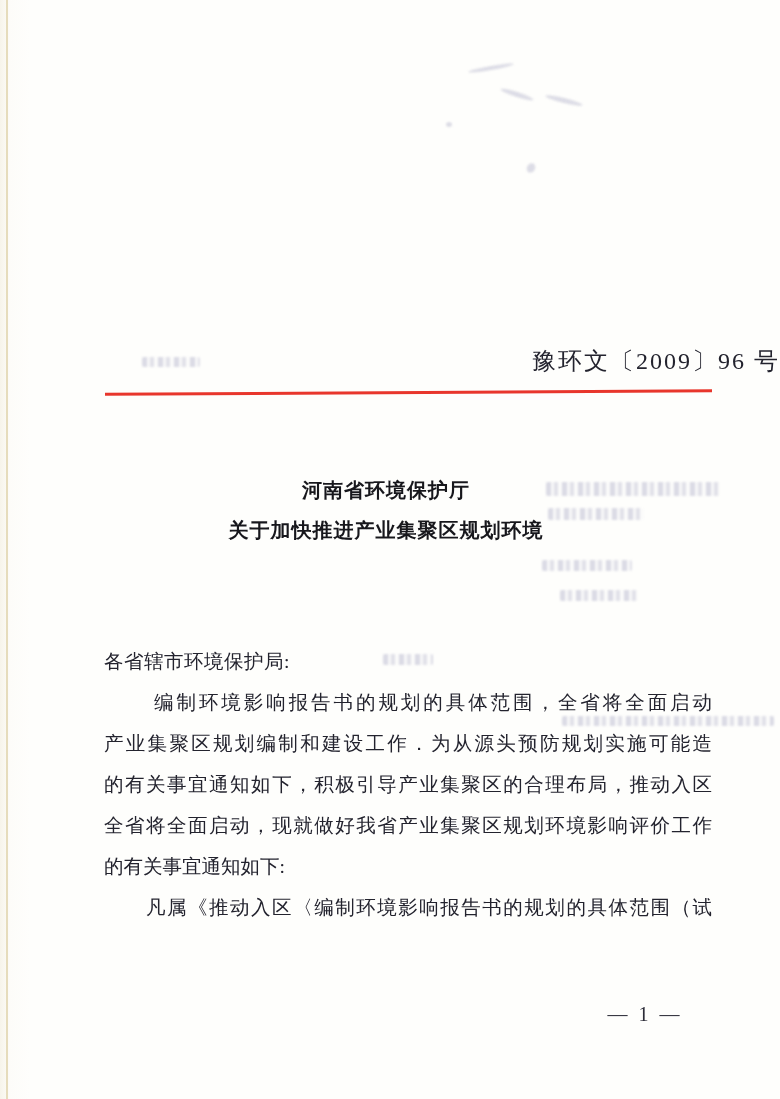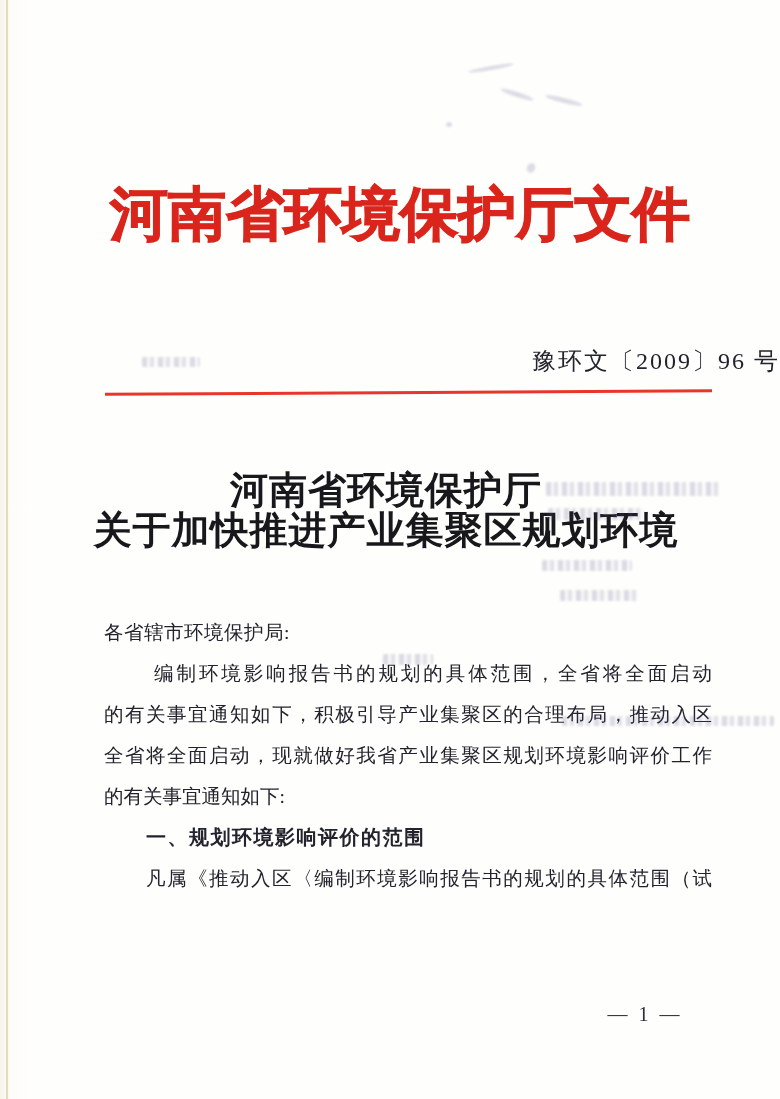--- a/index.html
+++ b/index.html
@@ -40,27 +40,27 @@
   .red-rule{
     position:absolute;left:105px;top:391px;width:607px;height:3px;
     background:var(--rule-red,#e8362c);
     transform:rotate(-0.35deg);
   }
   
   .doc-title{
     position:absolute;left:0;top:470px;width:772px;
     text-align:center;
     font-weight:bold;color:#17171c;
-    font-size:38px;line-height:40px;
+    font-size:20px;line-height:40px;
     font-family:"Liberation Serif","DejaVu Serif",serif;
     letter-spacing:1px;
   }
   
   .body-block{
-    position:absolute;left:104px;top:612px;width:608px;
+    position:absolute;left:104px;top:641px;width:608px;
     color:var(--ink,#23232e);
     font-size:19.5px;
   }
   .line{height:41px;line-height:41px;white-space:nowrap;}
   .jline{
     white-space:normal;
     text-align:justify;text-align-last:justify;
     -moz-text-align-last:justify;
   }
   .indent1{padding-left:50px;}
@@ -91,38 +91,37 @@
     filter:blur(1.2px);border-radius:50%;
   }
 </style>
 </head>
 <body>
 
 <div class="page">
 
   <div class="edge-line artifact"></div>
 
-  <div class="red-header">河南省环境保护厅文件</div>
 
   <div class="doc-number">豫环文〔2009〕96 号</div>
 
   <div class="red-rule"></div>
 
   <div class="doc-title">
     <div>河南省环境保护厅</div>
     <div>关于加快推进产业集聚区规划环境</div>
   </div>
 
   <div class="body-block">
     <div class="line salutation">各省辖市环境保护局:</div>
     <div class="line jline indent1">编制环境影响报告书的规划的具体范围，全省将全面启动</div>
+    <div class="line jline">产业集聚区规划编制和建设工作．为从源头预防规划实施可能造</div>
     <div class="line jline">的有关事宜通知如下，积极引导产业集聚区的合理布局，推动入区</div>
     <div class="line jline">全省将全面启动，现就做好我省产业集聚区规划环境影响评价工作</div>
     <div class="line">的有关事宜通知如下:</div>
-    <div class="line heading indent2">一、规划环境影响评价的范围</div>
     <div class="line jline indent2">凡属《推动入区〈编制环境影响报告书的规划的具体范围（试</div>
   </div>
 
   <div class="page-number">— 1 —</div>
 
   <div class="artifact smudge" style="left:468px;top:66px;width:46px;height:4px;transform:rotate(-10deg);"></div>
   <div class="artifact smudge" style="left:500px;top:92px;width:34px;height:5px;transform:rotate(18deg);"></div>
   <div class="artifact smudge" style="left:545px;top:98px;width:38px;height:5px;transform:rotate(14deg);"></div>
   <div class="artifact smudge" style="left:446px;top:122px;width:6px;height:5px;"></div>
   <div class="artifact smudge" style="left:527px;top:163px;width:8px;height:10px;transform:rotate(30deg);"></div>

